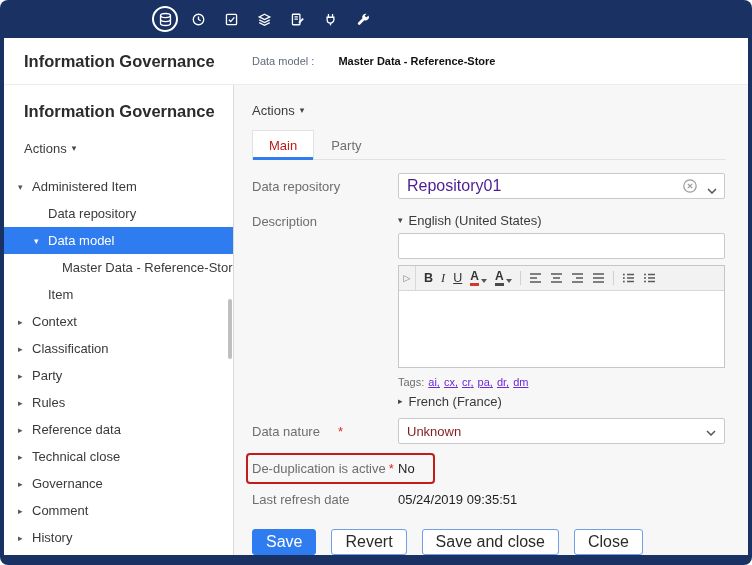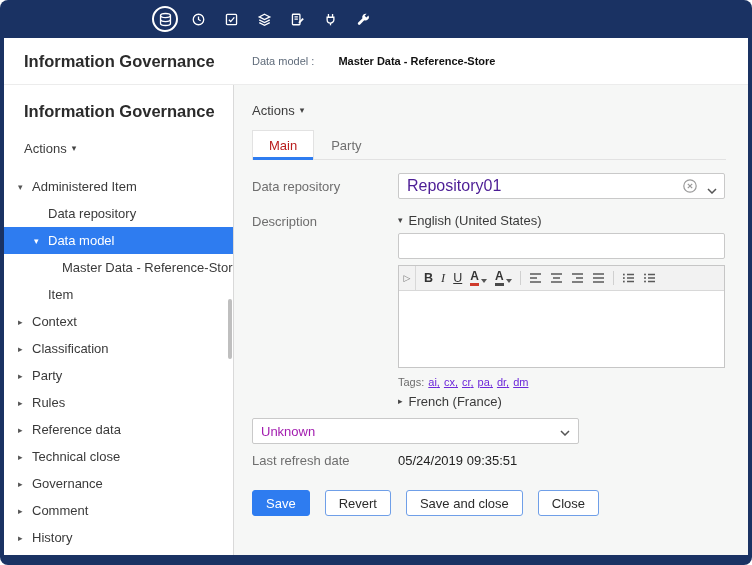--- a/index.html
+++ b/index.html
@@ -50,21 +50,21 @@
   .f-label{width:146px;min-width:146px;color:#6e6e6e;padding-top:6px;}
   .form-row.plain .f-label{padding-top:0;}
   .f-field{width:327px;}
   .f-value{color:#222;}
 
   .tinput{width:100%;height:26px;box-sizing:border-box;border:1px solid #c9c9c9;border-radius:2px;background:#fff;font:inherit;font-size:16px;color:#4c1d95;padding:0 8px;outline:none;}
   .combo{position:relative;}
   .combo .tinput{padding-right:48px;}
   .combo .clear{position:absolute;right:27px;top:5px;width:16px;height:16px;cursor:pointer;}
   .combo .chev{position:absolute;right:8px;top:9px;cursor:pointer;}
-  .selectbox{height:26px;box-sizing:border-box;border:1px solid #c9c9c9;border-radius:2px;background:#fff;display:flex;align-items:center;justify-content:space-between;padding:0 8px;cursor:pointer;color:#a21caf;}
+  .selectbox{height:26px;box-sizing:border-box;border:1px solid #c9c9c9;border-radius:2px;background:#fff;display:flex;align-items:center;justify-content:space-between;padding:0 8px;cursor:pointer;color:#7f1d1d;}
 
   .desc-locale{display:flex;align-items:center;gap:6px;color:#3a3a3a;margin:5px 0 5px;}
   .desc-input{margin-bottom:6px;}
   .editor{border:1px solid #c6c6c6;background:#fff;}
   .ed-toolbar{height:24px;background:#f2f2f2;border-bottom:1px solid #d8d8d8;display:flex;align-items:center;gap:8px;padding-right:6px;}
   .ed-expander{width:16px;min-width:16px;height:100%;display:flex;align-items:center;justify-content:center;color:#777;font-size:9px;border-right:1px solid #d8d8d8;cursor:pointer;}
   .ed-btn{font-size:12.5px;color:#333;cursor:pointer;line-height:1;}
   .ed-btn.b{font-weight:700;}
   .ed-btn.i{font-style:italic;font-family:"Liberation Serif",serif;}
   .ed-btn.u{text-decoration:underline;}
@@ -83,21 +83,21 @@
 
   .req{color:#d62e1f;}
   .req-gap{margin-left:18px;}
 
   .dedup-row{margin:2px 0 8px;}
   .annotation{display:inline-flex;align-items:center;border:2px solid #c21d1d;border-radius:4px;margin-left:-6px;padding:6px 18px 6px 4px;background:transparent;}
   .an-label{width:146px;min-width:146px;color:#6e6e6e;display:flex;}
   .an-label .req{margin-left:3px;}
 
   .btn-row{display:flex;gap:15px;margin-top:22px;}
-  .btn{height:26px;padding:0 13px;border-radius:3px;font-size:13px;display:inline-flex;align-items:center;cursor:pointer;box-sizing:border-box;font-family:inherit;}
+  .btn{height:26px;padding:0 13px;border-radius:3px;font-size:16px;display:inline-flex;align-items:center;cursor:pointer;box-sizing:border-box;font-family:inherit;}
   .btn.primary{background:#2e7cf0;color:#fff;border:1px solid #2e7cf0;}
   .btn.secondary{background:#fff;color:#2b2b2b;border:1px solid #6f9fe8;}
 </style>
 </head>
 <body>
 
 <div class="window">
 
   <div class="topbar">
     <div class="tb-icon ringed">
@@ -343,32 +343,44 @@
               </div>
 
               <div class="fr-line">
                 <span class="caret">▸</span>
                 <span>French (France)</span>
               </div>
             </div>
           </div>
 
           <div class="form-row">
+            <div class="f-label">
+              <span>Data nature</span><span class="req req-gap">*</span>
+            </div>
             <div class="f-field">
               <div class="selectbox">
                 <span>Unknown</span>
                 <span>
                   <svg width="10" height="6" viewBox="0 0 10 6" fill="none" stroke="#555" stroke-width="1.5">
                       <path d="M1 1l4 4 4-4"></path>
                     </svg>
                 </span>
               </div>
             </div>
           </div>
 
+          <div class="dedup-row">
+            <div class="annotation">
+              <div class="an-label">
+                <span>De-duplication is active</span>
+                  <span class="req">*</span>
+              </div>
+              <div class="f-value">No</div>
+            </div>
+          </div>
 
           <div class="form-row plain">
             <div class="f-label">Last refresh date</div>
             <div class="f-value">05/24/2019 09:35:51</div>
           </div>
 
           <div class="btn-row">
             <button class="btn primary">Save</button>
             <button class="btn secondary">Revert</button>
             <button class="btn secondary">Save and close</button>

